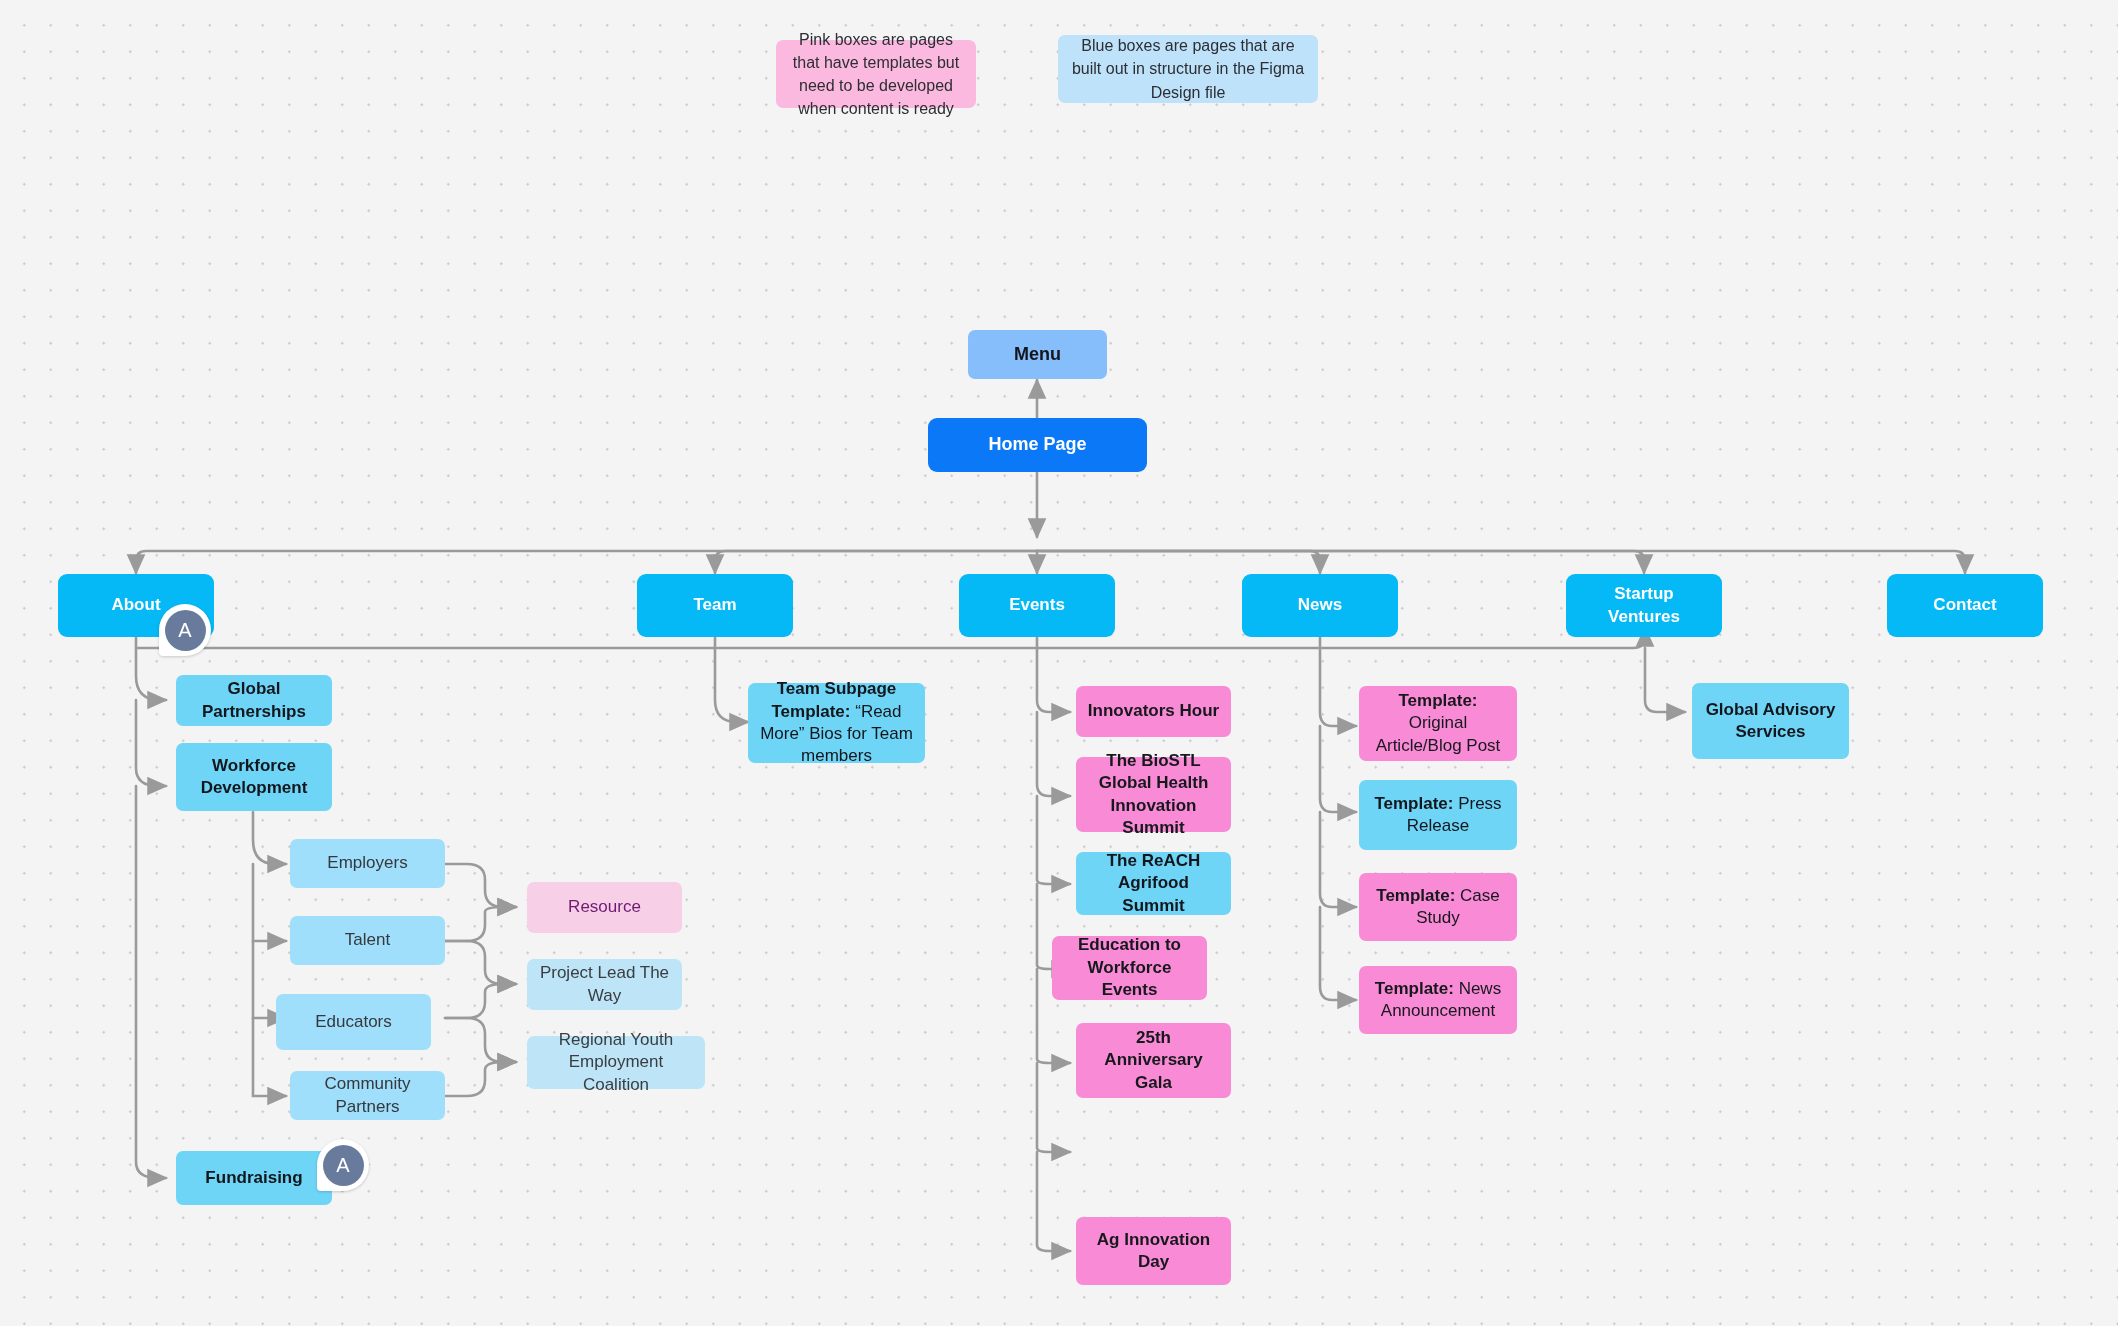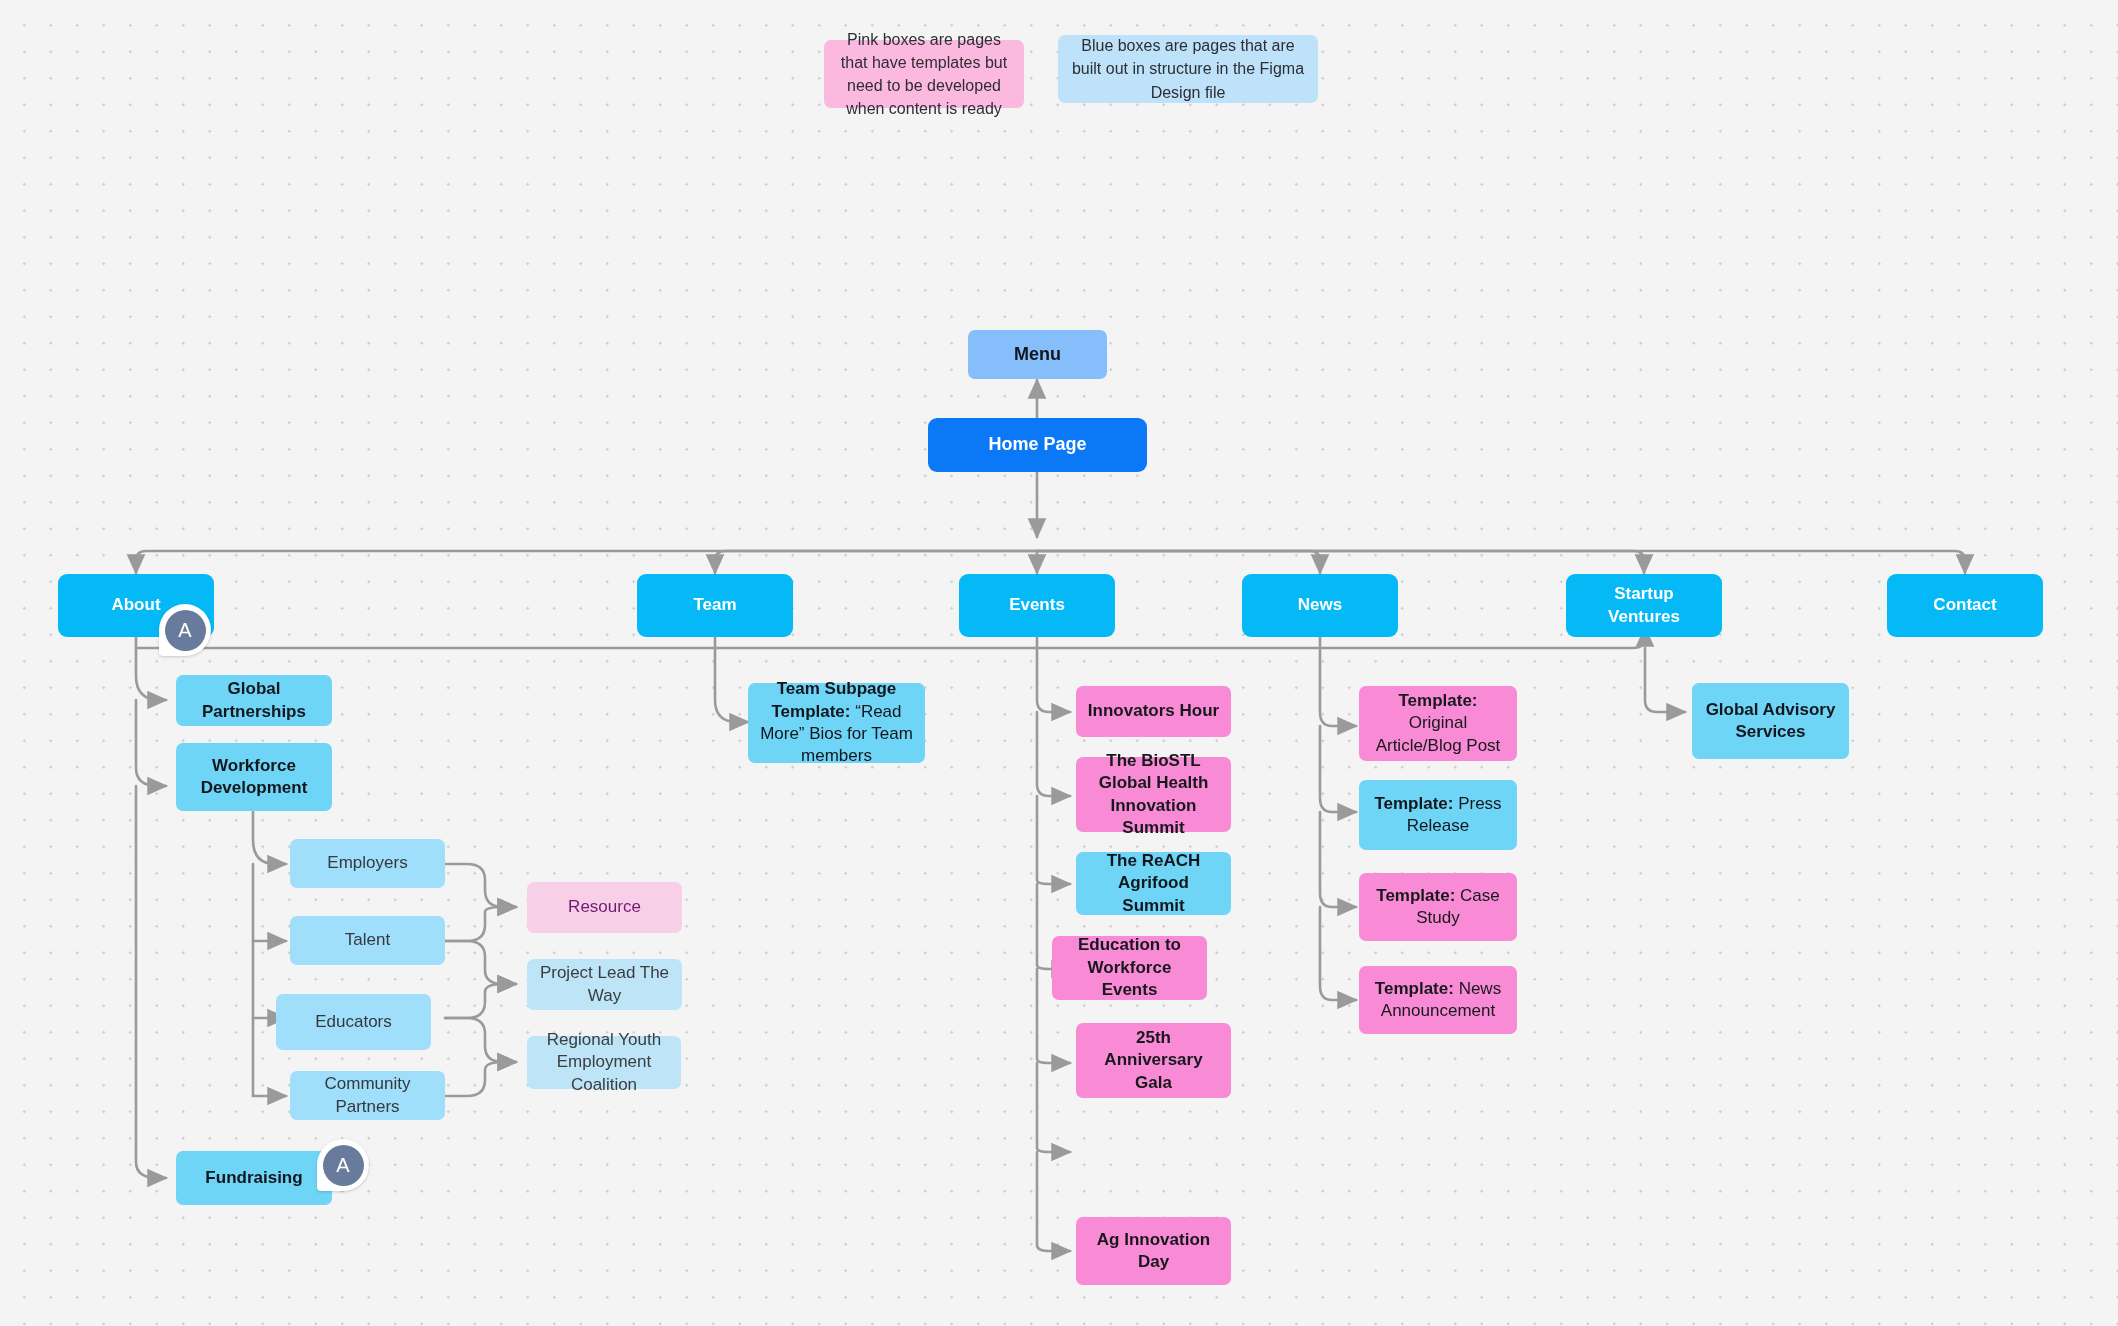--- a/index.html
+++ b/index.html
@@ -111,21 +111,21 @@
       <path d="M1037,1063 L1037,1148 Q1037,1152 1049,1152 L1070,1152"></path>
       <path d="M1037,1152 L1037,1245 Q1037,1251 1049,1251 L1070,1251"></path>
 
       <path d="M1320,637 L1320,712 Q1320,726 1332,726 L1356,726"></path>
       <path d="M1320,726 L1320,798 Q1320,812 1332,812 L1356,812"></path>
       <path d="M1320,812 L1320,893 Q1320,907 1332,907 L1356,907"></path>
       <path d="M1320,907 L1320,986 Q1320,1000 1332,1000 L1356,1000"></path>
     </g>
   </svg>
 
-  <div class="node c-legendpink" style="left:776px;top:40px;width:200px;height:68px;margin-left:48px;">
+  <div class="node c-legendpink" style="left:776px;top:40px;width:200px;height:68px;">
     <span>Pink boxes are pages that have templates but need to be developed when content is ready</span>
   </div>
   <div class="node c-legendblue" style="left:1058px;top:35px;width:260px;height:68px;">
     <span>Blue boxes are pages that are built out in structure in the Figma Design file</span>
   </div>
 
   <div class="node c-menu" style="left:968px;top:330px;width:139px;height:49px;">
     <span>Menu</span>
   </div>
   <div class="node c-home" style="left:928px;top:418px;width:219px;height:54px;">
@@ -173,21 +173,21 @@
   <div class="node c-skylt" style="left:290px;top:1071px;width:155px;height:49px;">
     <span>Community Partners</span>
   </div>
 
   <div class="node c-palepink" style="left:527px;top:882px;width:155px;height:51px;">
     <span>Resource</span>
   </div>
   <div class="node c-paleblue" style="left:527px;top:959px;width:155px;height:51px;">
     <span>Project Lead The Way</span>
   </div>
-  <div class="node c-paleblue" style="left:527px;top:1036px;width:154px;height:53px;">
+  <div class="node c-paleblue" style="left:527px;top:1036px;width:178px;height:53px;">
     <span>Regional Youth Employment Coalition</span>
   </div>
 
   <div class="node c-sky" style="left:748px;top:683px;width:177px;height:80px;font-weight:normal;">
     <span><b>Team Subpage Template:</b><i> “Read More” Bios for Team members</i></span>
   </div>
 
   <div class="node c-pink" style="left:1076px;top:686px;width:155px;height:51px;">
     <span>Innovators Hour</span>
   </div>

